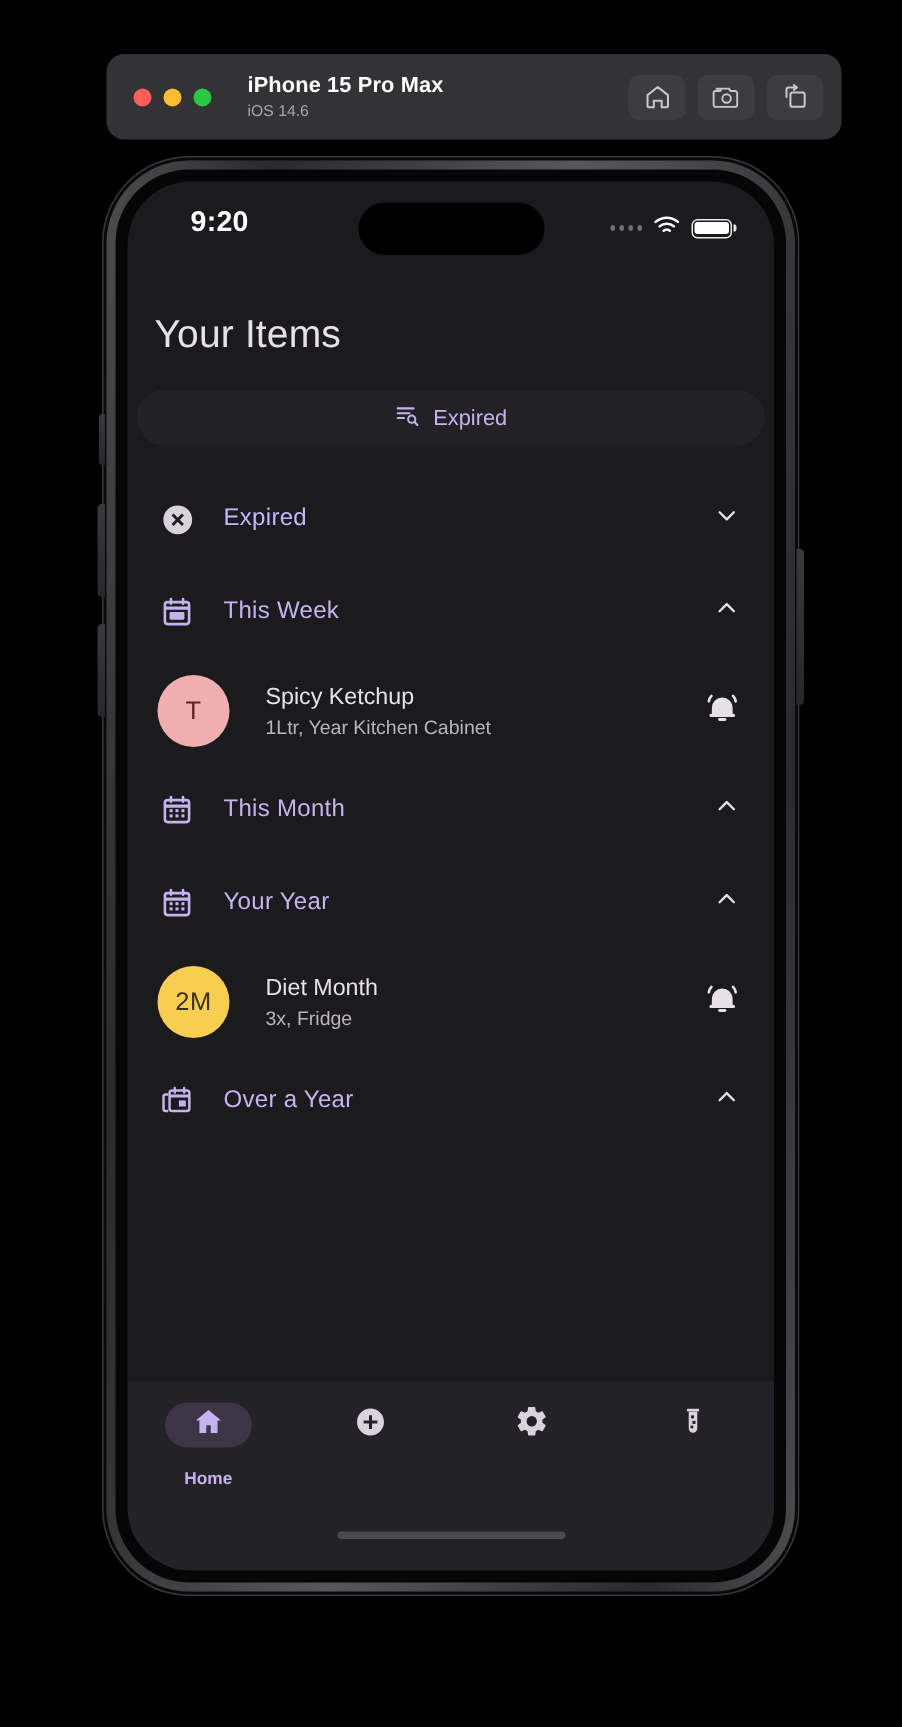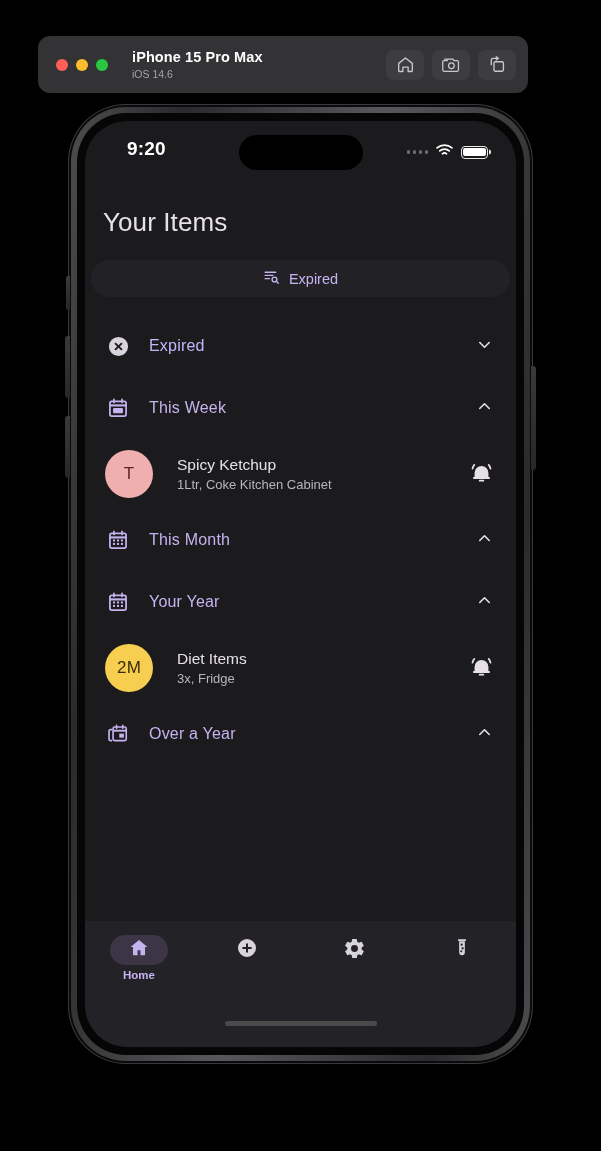--- a/index.html
+++ b/index.html
@@ -6,21 +6,21 @@
   html, body {
     width: 601px; height: 1151px;
     background: #000;
     font-family: "Liberation Sans", sans-serif;
     overflow: hidden;
   }
   #root { position: relative; width: 601px; height: 1151px; background: #000; }
 
   
   .sim-titlebar {
-    position: absolute; left: 38px; top: 36px;
+    position: absolute; left: 71px; top: 36px;
     width: 490px; height: 57px;
     background: #333336; border-radius: 12px;
     display: flex; align-items: center; padding: 0 12px;
   }
   .traffic { display: flex; gap: 8px; align-items: center; margin-left: 6px; }
   .dot { width: 12px; height: 12px; border-radius: 50%; }
   .dot.red { background: #ff5f57; }
   .dot.yellow { background: #febc2e; }
   .dot.green { background: #28c840; }
   .sim-labels { margin-left: 24px; display:flex; flex-direction:column; justify-content:center; }
@@ -118,21 +118,21 @@
   .item-sub { font-size: 13px; color: #b9b4bd; }
   .item-bell { margin-left: auto; }
 
   
   .nav-bar {
     position: absolute; left: 0; right: 0; bottom: 0;
     height: 126px; background: #232226;
     padding-top: 14px;
   }
   .nav-items { display: flex; }
-  .nav-item { flex: 1; display: flex; flex-direction: column; align-items: center; gap: 4px; }
+  .nav-item { flex: 1; display: flex; flex-direction: column; align-items: center; gap: 15px; }
   .nav-pill {
     width: 58px; height: 30px; border-radius: 16px;
     display: flex; align-items: center; justify-content: center;
   }
   .nav-pill.active { background: #3b3545; }
   .nav-label { font-size: 11.5px; color: #c5b3f0; font-weight: bold; }
   .home-indicator {
     position: absolute; left: 50%; transform: translateX(-50%); bottom: 21px;
     width: 152px; height: 5px; border-radius: 3px; background: #4a4a4a;
   }
@@ -264,21 +264,21 @@
               <svg width="19" height="19" viewBox="0 0 24 24" fill="none" stroke="#e6e1e5" stroke-width="2" stroke-linecap="round" stroke-linejoin="round">
                 <path d="M6 14.5 12 8.5 18 14.5"></path>
               </svg>
             </span>
           </div>
 
           <div class="item-row">
             <span class="avatar" style="background:#f0afaf;color:#5e2424">T</span>
             <span class="item-texts">
               <span class="item-title">Spicy Ketchup</span>
-              <span class="item-sub">1Ltr, Coke Kitchen Cabinet</span>
+              <span class="item-sub">1Ltr, Year Kitchen Cabinet</span>
             </span>
             <span class="item-bell">
               <svg width="25" height="25" viewBox="0 0 24 24" fill="none" stroke="#e6e1e5" stroke-width="1.7" stroke-linecap="round">
                 <path d="M3.4 8.2a6.4 6.4 0 0 1 1.7-3.5"></path>
                 <path d="M20.6 8.2a6.4 6.4 0 0 0-1.7-3.5"></path>
                 <path d="M6.2 17.2v-4.8a5.8 5.8 0 0 1 11.6 0v4.8z" fill="#e6e1e5" stroke="#e6e1e5" stroke-linejoin="round"></path>
                 <path d="M4.8 17.2h14.4" stroke-width="2"></path>
                 <path d="M10.3 19.8h3.4" stroke-width="1.9"></path>
               </svg>
             </span>
@@ -328,21 +328,21 @@
             <span class="chev">
               <svg width="19" height="19" viewBox="0 0 24 24" fill="none" stroke="#e6e1e5" stroke-width="2" stroke-linecap="round" stroke-linejoin="round">
                 <path d="M6 14.5 12 8.5 18 14.5"></path>
               </svg>
             </span>
           </div>
 
           <div class="item-row">
             <span class="avatar" style="background:#f7ce50;color:#3a2e08">2M</span>
             <span class="item-texts">
-              <span class="item-title">Diet Items</span>
+              <span class="item-title">Diet Month</span>
               <span class="item-sub">3x, Fridge</span>
             </span>
             <span class="item-bell">
               <svg width="25" height="25" viewBox="0 0 24 24" fill="none" stroke="#e6e1e5" stroke-width="1.7" stroke-linecap="round">
                 <path d="M3.4 8.2a6.4 6.4 0 0 1 1.7-3.5"></path>
                 <path d="M20.6 8.2a6.4 6.4 0 0 0-1.7-3.5"></path>
                 <path d="M6.2 17.2v-4.8a5.8 5.8 0 0 1 11.6 0v4.8z" fill="#e6e1e5" stroke="#e6e1e5" stroke-linejoin="round"></path>
                 <path d="M4.8 17.2h14.4" stroke-width="2"></path>
                 <path d="M10.3 19.8h3.4" stroke-width="1.9"></path>
               </svg>

